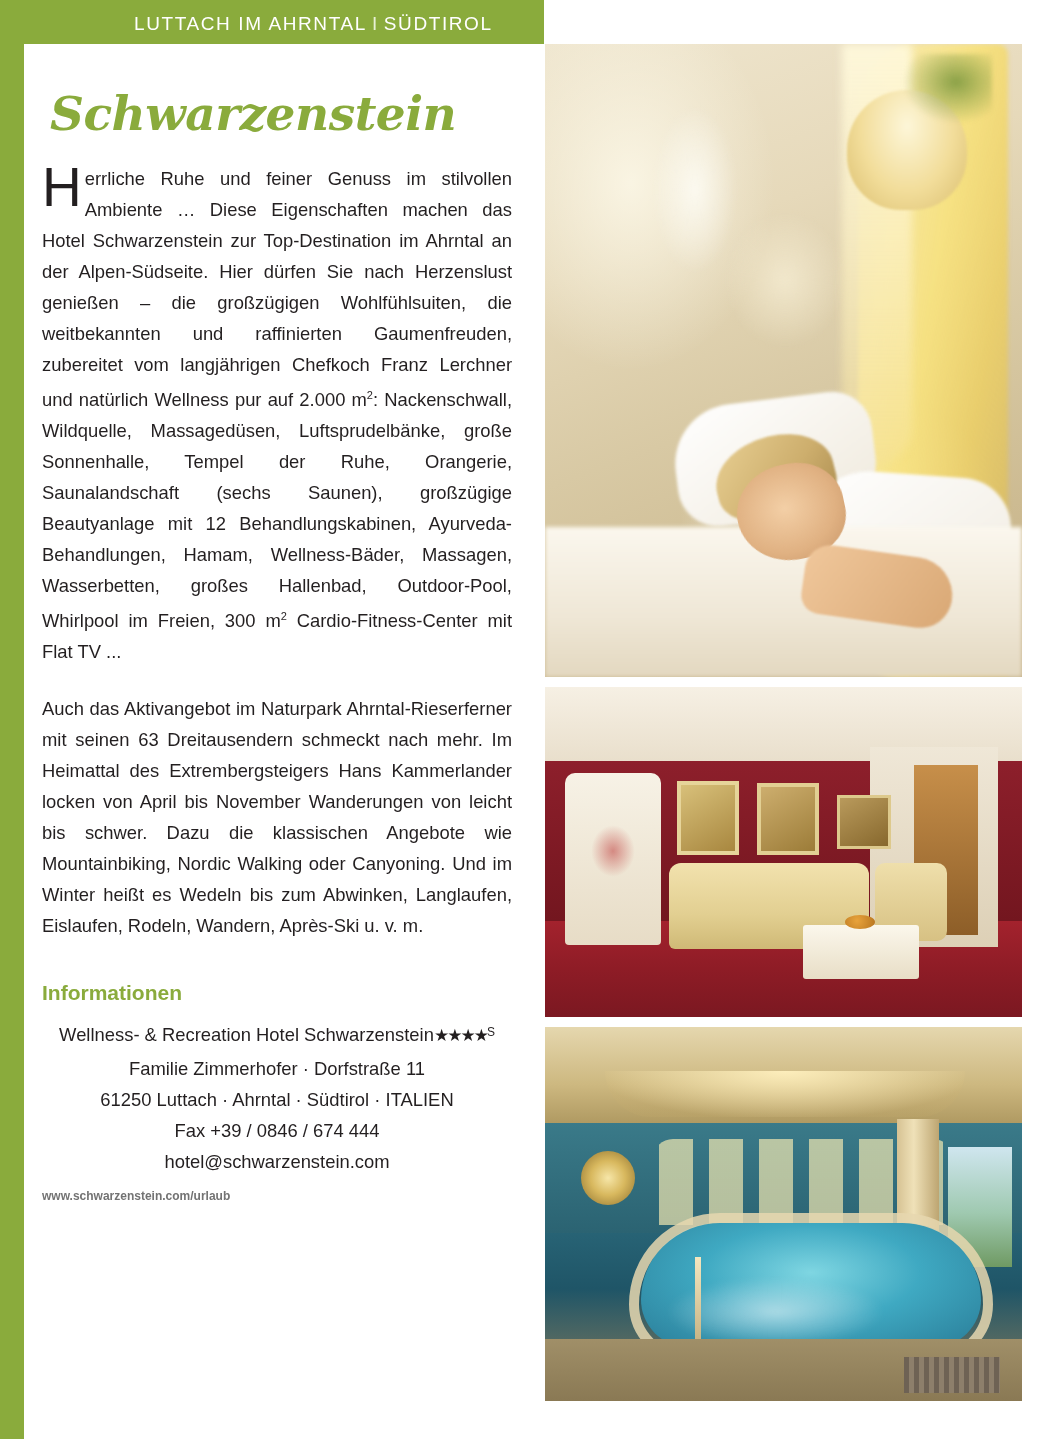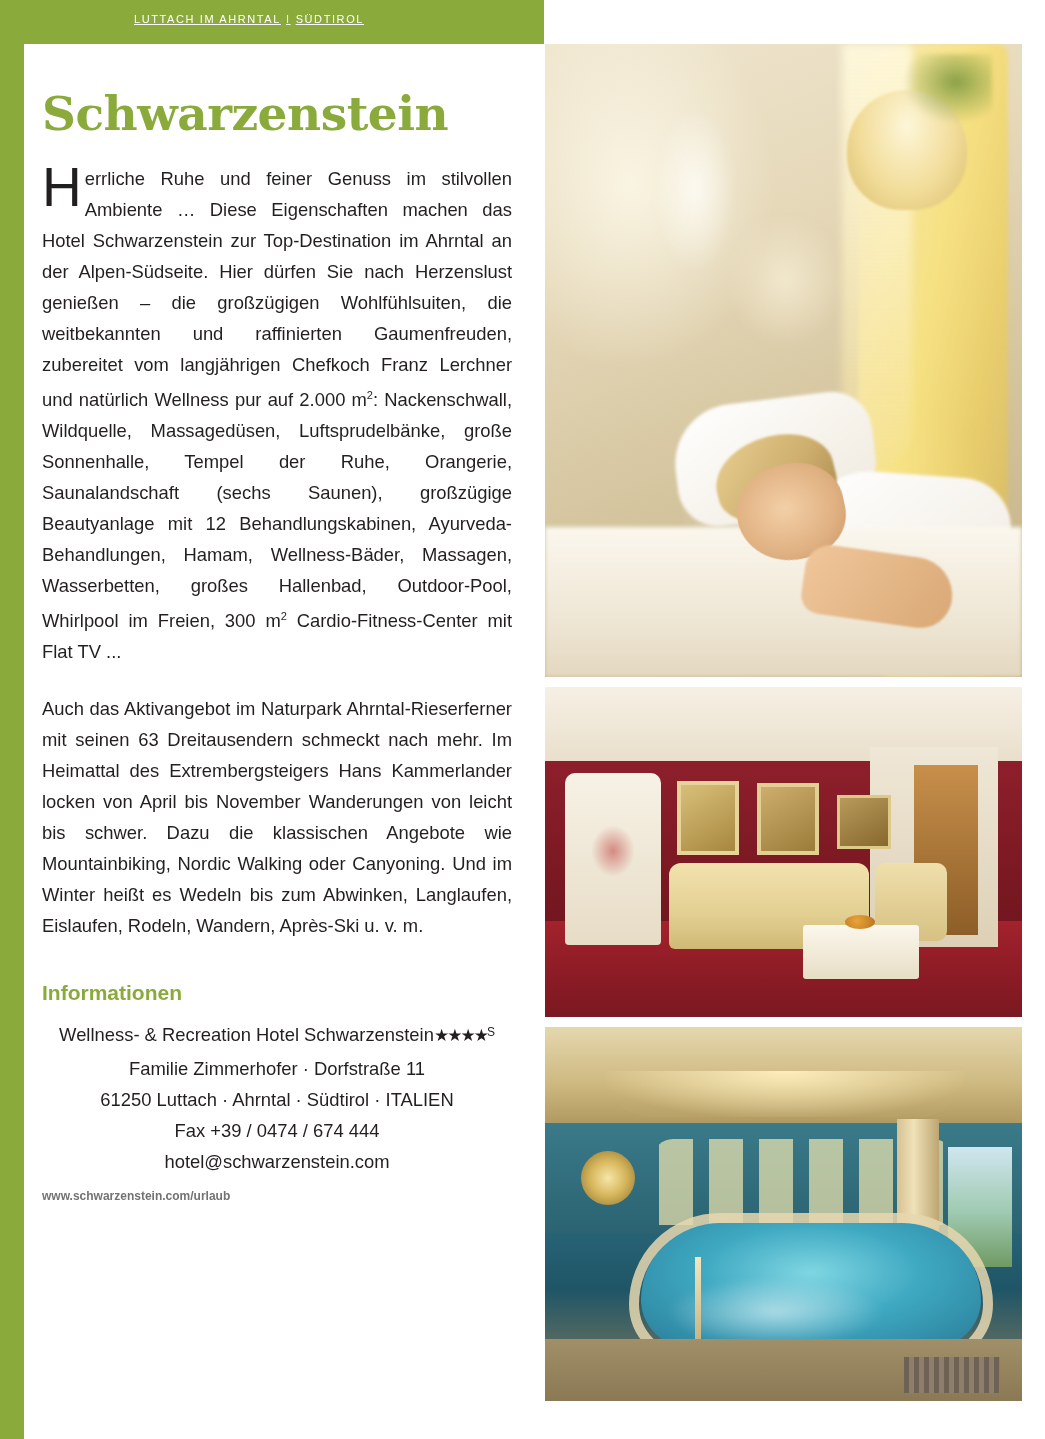--- a/index.html
+++ b/index.html
@@ -32,24 +32,23 @@
     top: 0;
     width: 520px;
     height: 44px;
     background: #8aab3c;
   }
   .header-band .kicker {
     position: absolute;
     left: 110px;
     top: 13px;
     color: #ffffff;
-    font-size: 11px;
+    font-size: 19px;
     letter-spacing: 1.6px;
     white-space: nowrap;
-    text-decoration: underline;
   }
   .header-band .kicker .sep {
     padding: 0 5px;
     color: #e8f0d4;
   }
   .header-band .kicker .region {
     color: #ffffff;
   }
 
   
@@ -76,23 +75,24 @@
   }
   .eyebrow .sup-s {
     font-size: 17px;
     position: relative;
     top: -6px;
     letter-spacing: 0;
   }
 
   .hotel-name {
     font-family: "DejaVu Serif", serif;
+    font-style: italic;
     font-size: 47px;
     color: #8aab3c;
-    margin: 4px 0 26px 0;
+    margin: 4px 0 26px 8px;
     letter-spacing: -0.5px;
     line-height: 1;
   }
 
   .body-text {
     font-size: 18.4px;
     line-height: 31px;
     color: #231f20;
     text-align: justify;
     text-justify: inter-word;
@@ -442,21 +442,21 @@
 
   <p class="body-text">Auch das Aktivangebot im Naturpark Ahrntal-Rieserferner mit seinen 63 Dreitausendern schmeckt nach mehr. Im Heimattal des Extrembergsteigers Hans Kammerlander locken von April bis November Wanderungen von leicht bis schwer. Dazu die klassischen Angebote wie Mountainbiking, Nordic Walking oder Canyoning. Und im Winter heißt es Wedeln bis zum Abwinken, Langlaufen, Eislaufen, Rodeln, Wandern, Après-Ski u. v. m.</p>
 
   <div class="info-head">Informationen</div>
 
   <div class="info-line">
     <span>Wellness- &amp; Recreation Hotel Schwarzenstein</span><span class="stars">★★★★</span><span class="sup-s">S</span>
   </div>
   <div class="info-line">Familie Zimmerhofer · Dorfstraße 11</div>
   <div class="info-line">61250 Luttach · Ahrntal · Südtirol · ITALIEN</div>
-  <div class="info-line">Fax +39 / 0474 / 674 444</div>
+  <div class="info-line">Fax +39 / 0846 / 674 444</div>
   <div class="info-line">hotel@schwarzenstein.com</div>
   <div class="info-web">www.schwarzenstein.com/urlaub</div>
 </div>
 
 <div class="photos">
 
   <div class="photo p1">
     <div class="statue"></div>
     <div class="drape"></div>
     <div class="drape2"></div>

